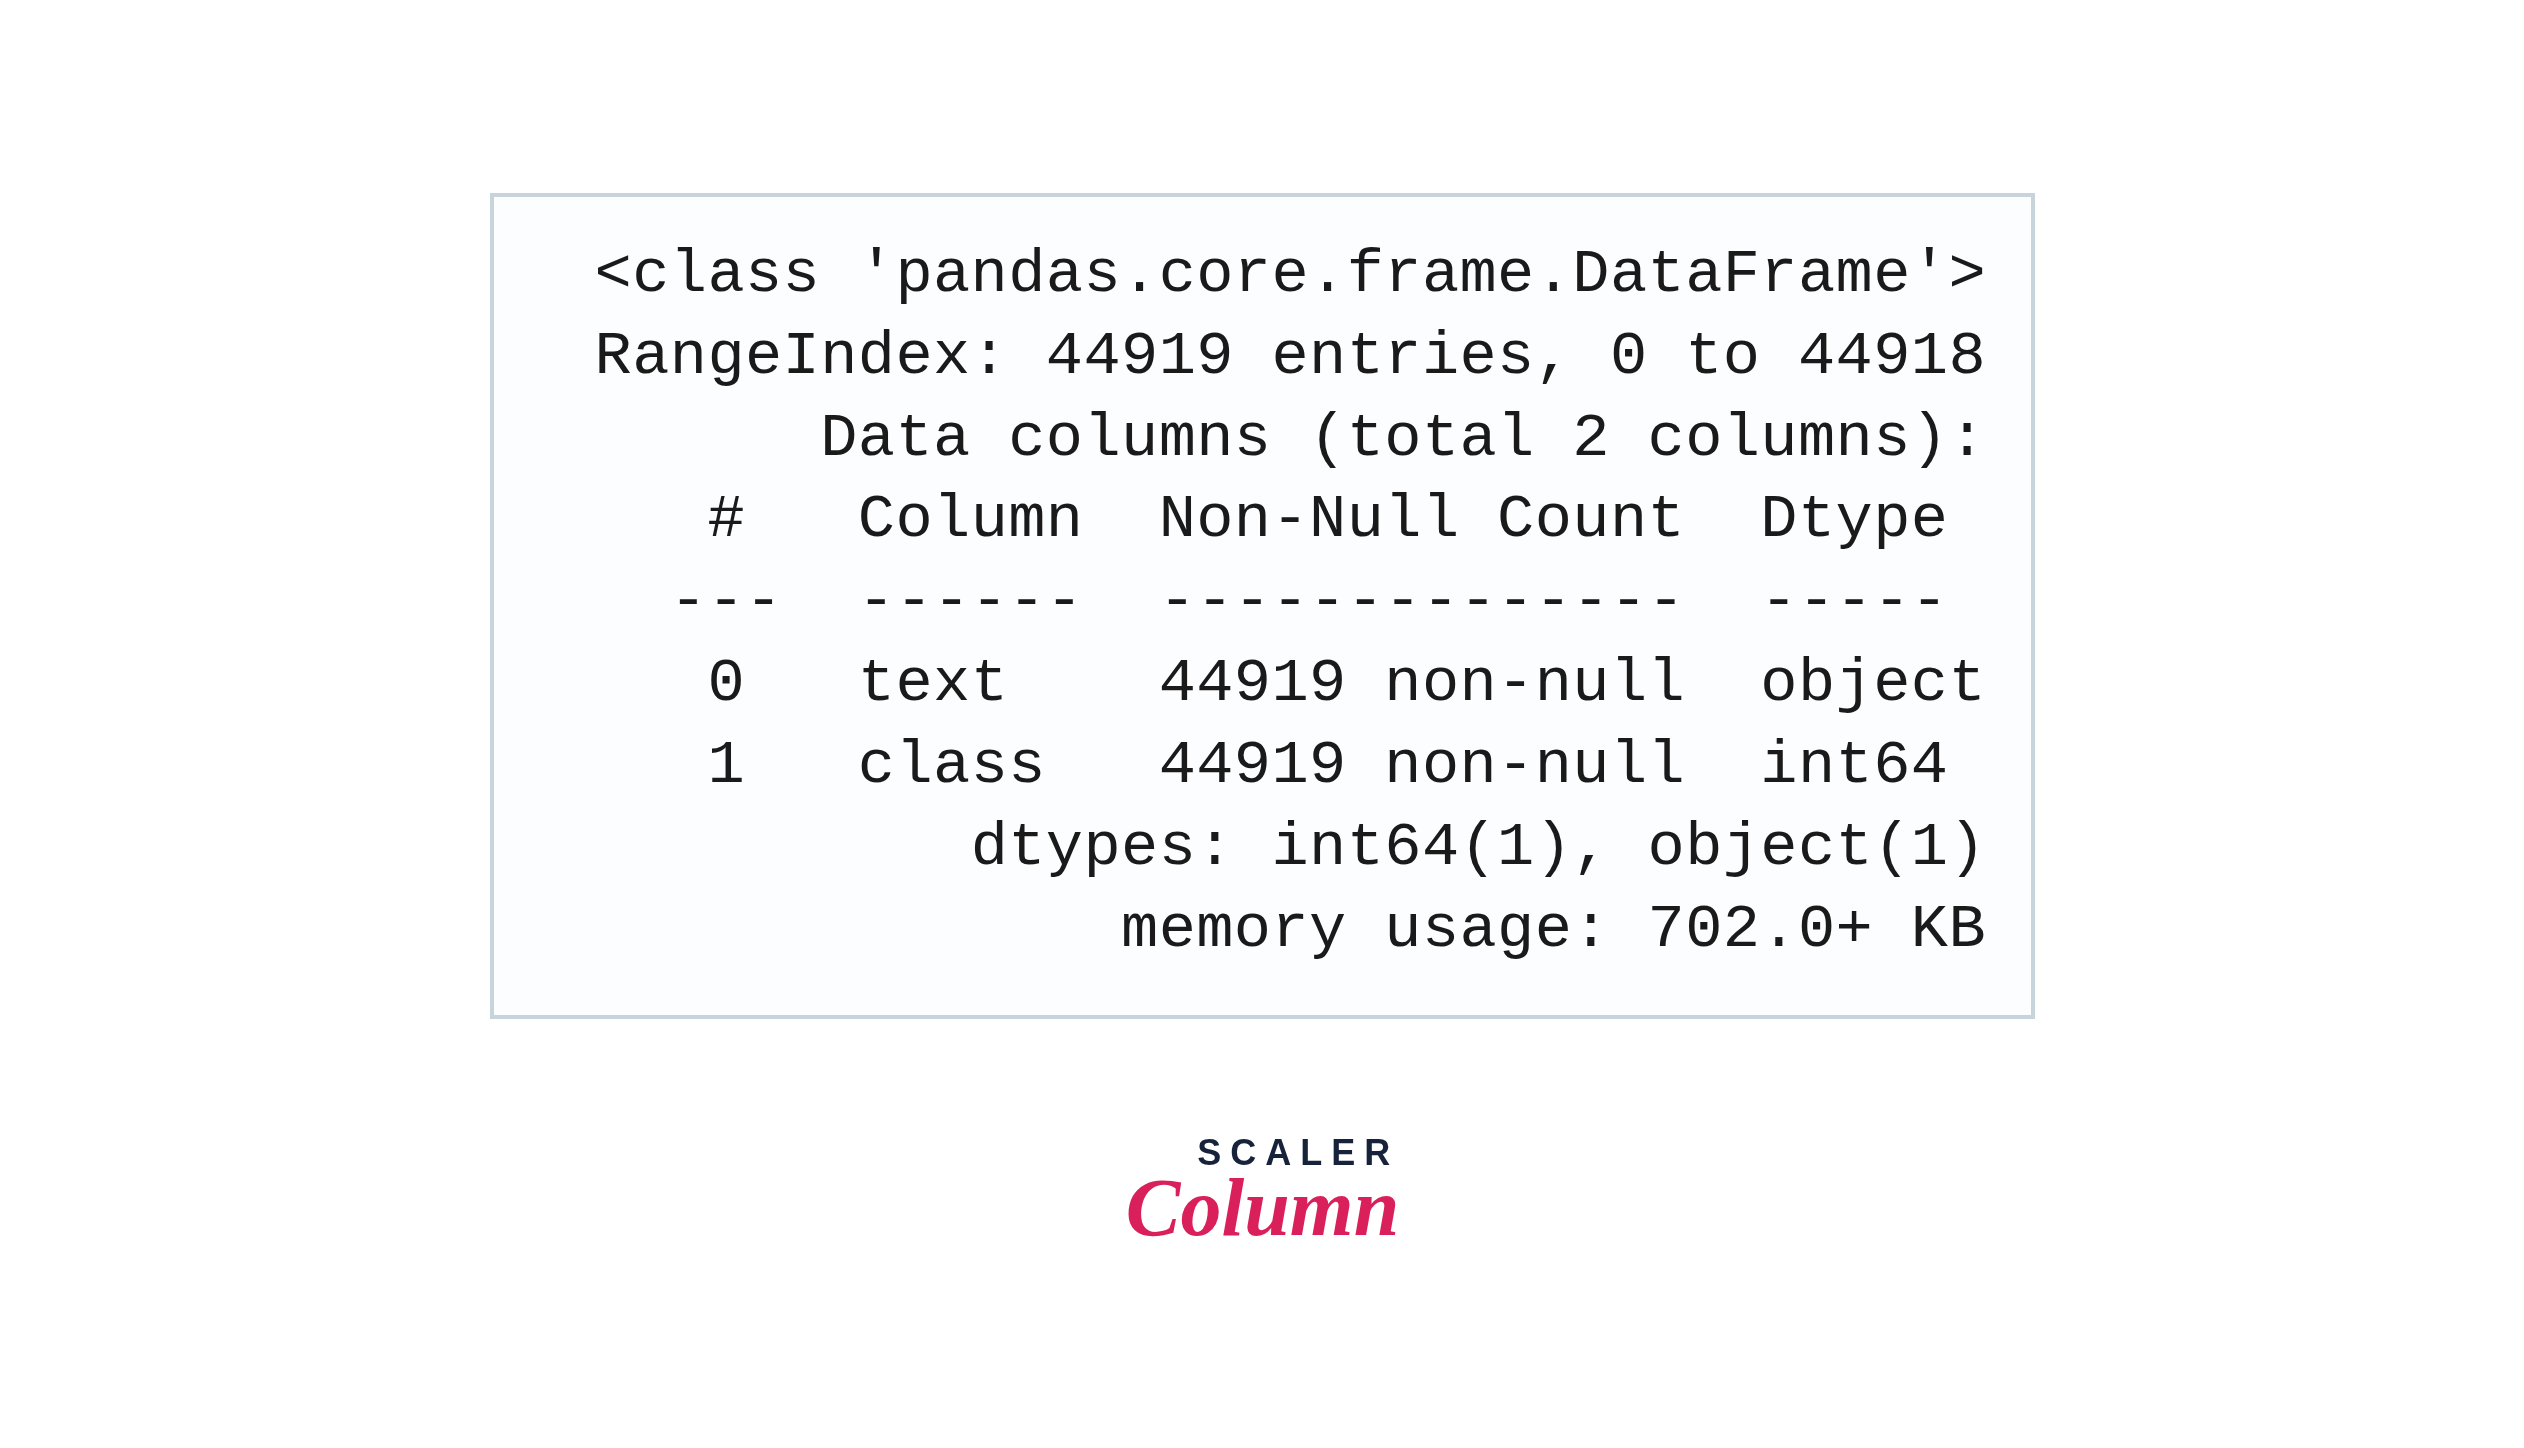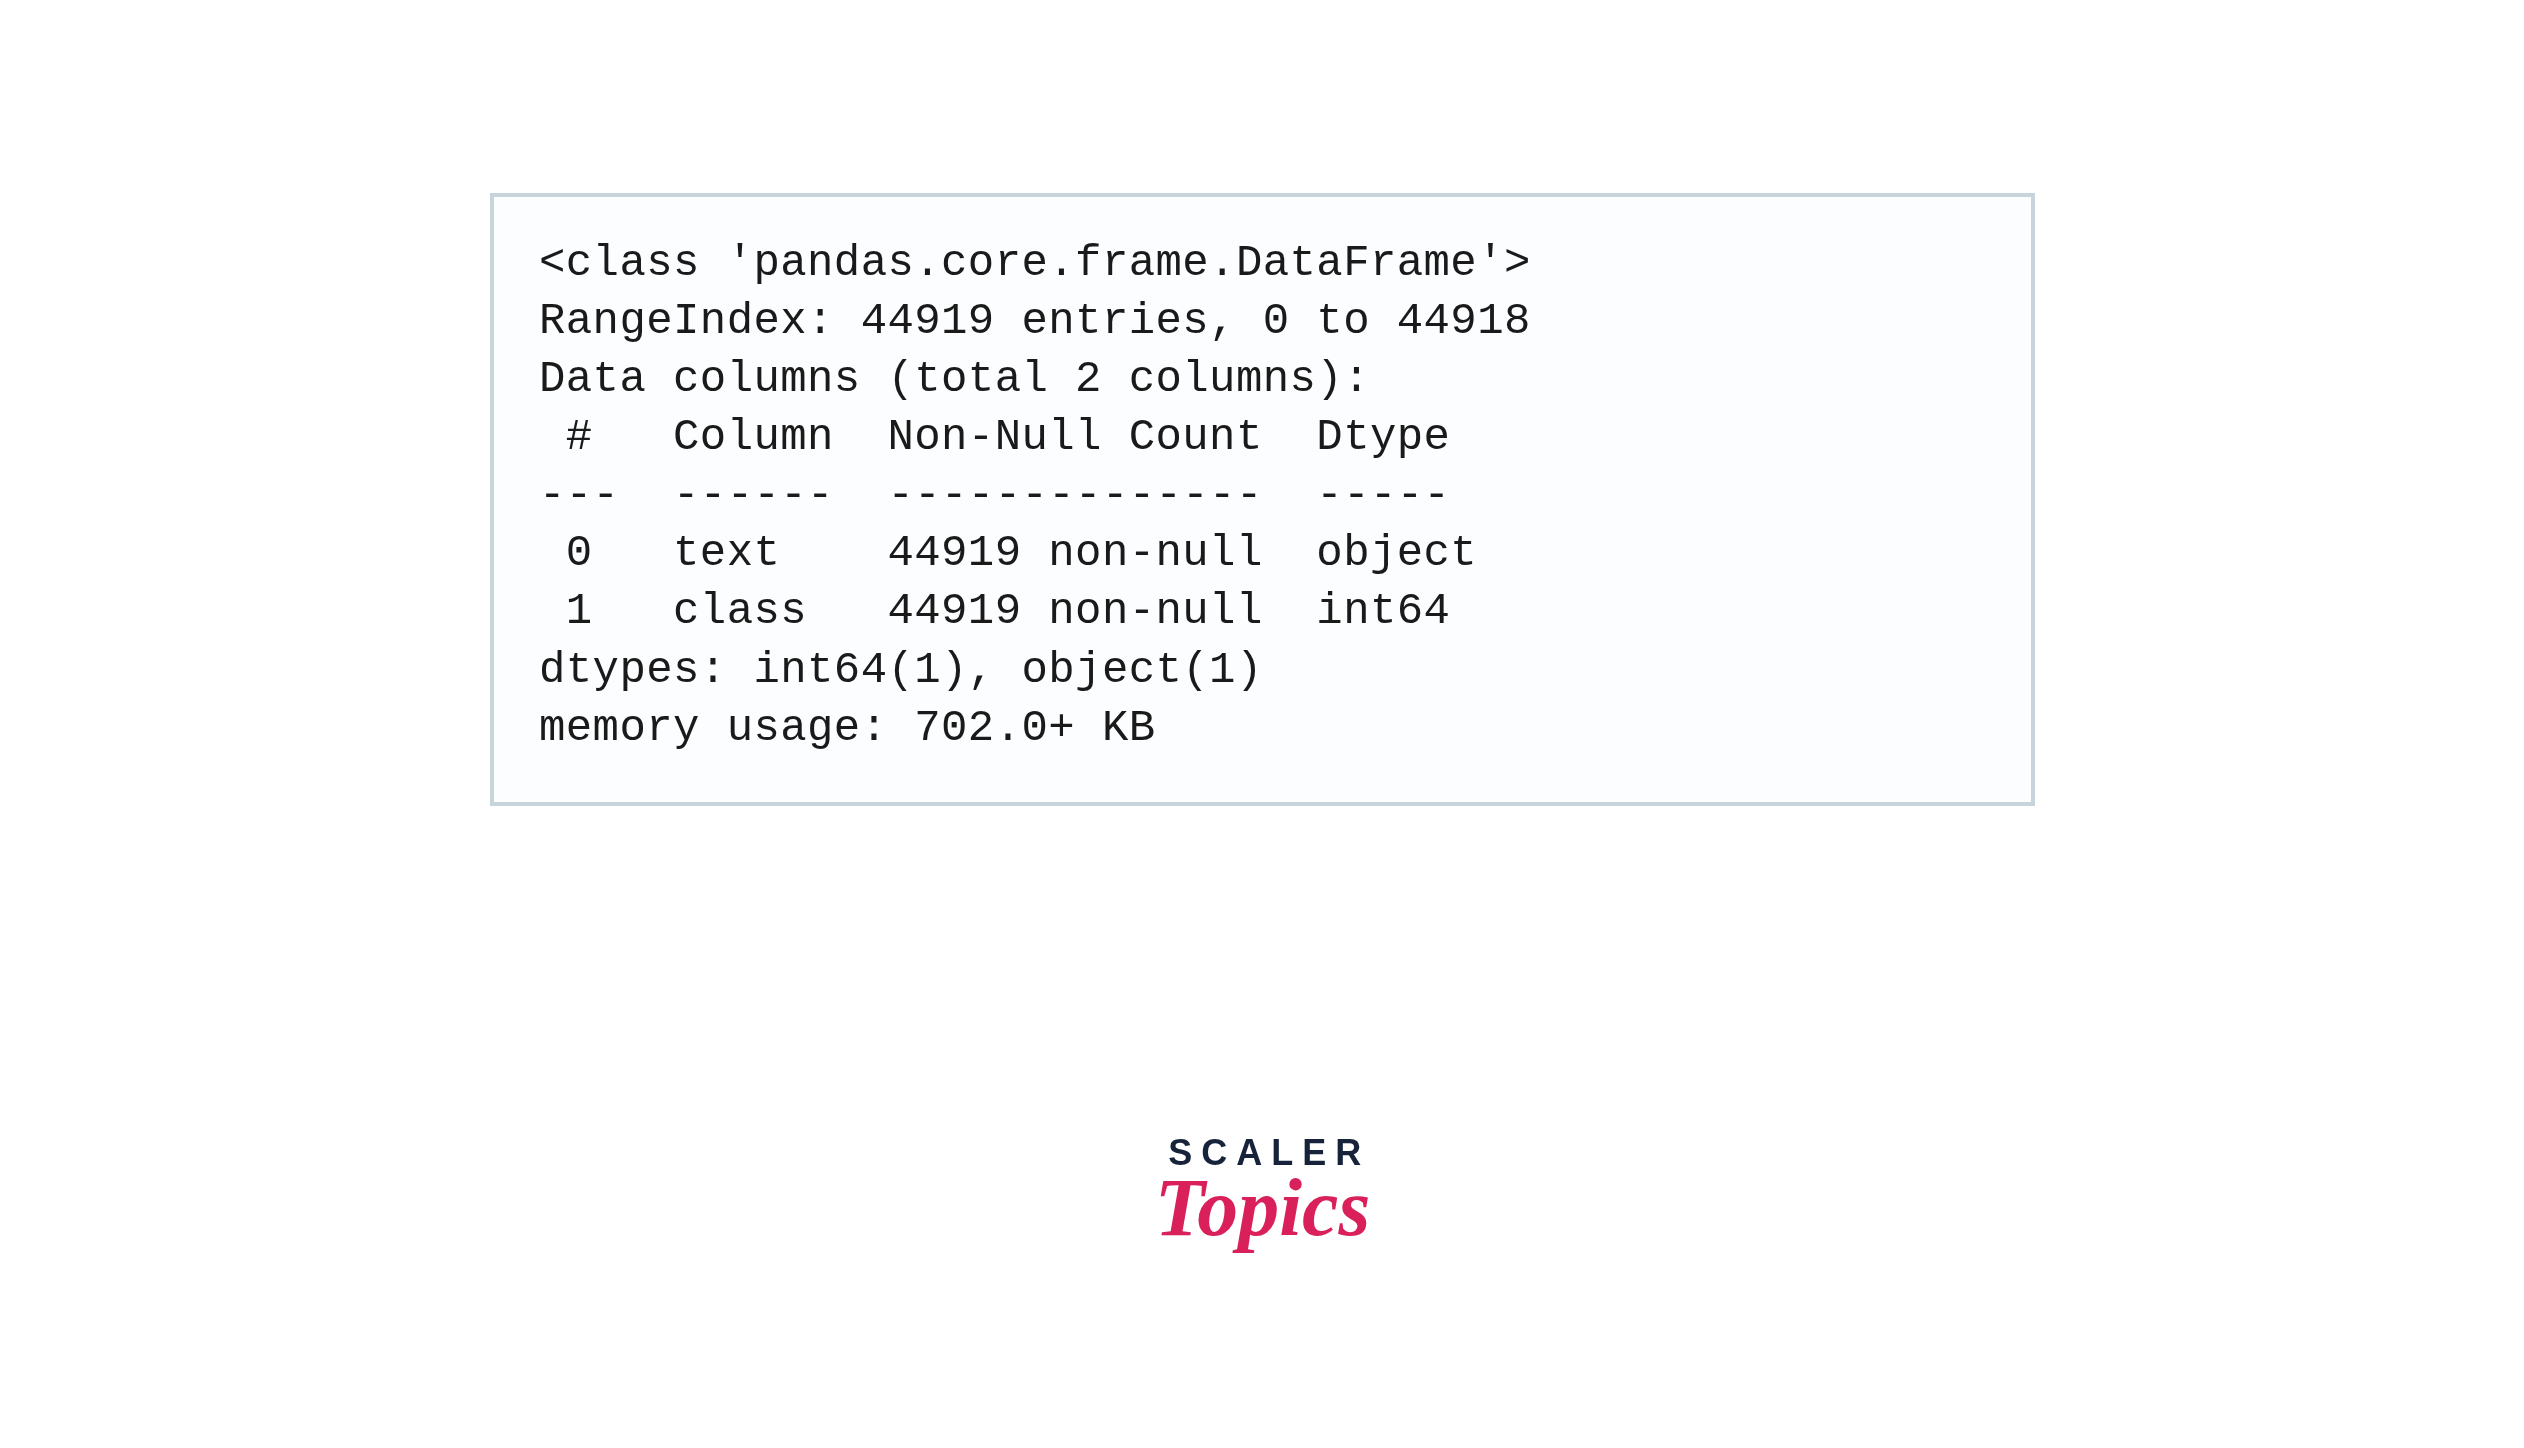--- a/index.html
+++ b/index.html
@@ -20,25 +20,26 @@
     left: 490px;
     top: 193px;
     width: 1545px;
     box-sizing: border-box;
     border: 4.5px solid #c8d4db;
     background: #fcfdfe;
     padding: 37px 45px 45px 45px;
   }
   .code-text {
     font-family: "Consolas", "Menlo", "Courier New", monospace;
-    font-size: 44px;
+    font-size: 62px;
     line-height: 1.32;
     color: #1a1a1a;
     white-space: pre;
     letter-spacing: 0.4px;
+    text-align: right;
   }
   .logo {
     position: absolute;
     left: 50%;
     top: 1132px;
     transform: translateX(-50%);
     text-align: right;
   }
   .logo-top {
     font-family: "Arial", sans-serif;
@@ -69,17 +70,17 @@
 <span> #   Column  Non-Null Count  Dtype </span>
 <span>---  ------  --------------  ----- </span>
 <span> 0   text    44919 non-null  object</span>
 <span> 1   class   44919 non-null  int64 </span>
 <span>dtypes: int64(1), object(1)</span>
 <span>memory usage: 702.0+ KB</span></div>
   </div>
 
   <div class="logo">
     <div class="logo-top">SCALER</div>
-    <div class="logo-bottom">Topics</div>
+    <div class="logo-bottom">Column</div>
   </div>
 
 </div>
 
 
 </body></html>

